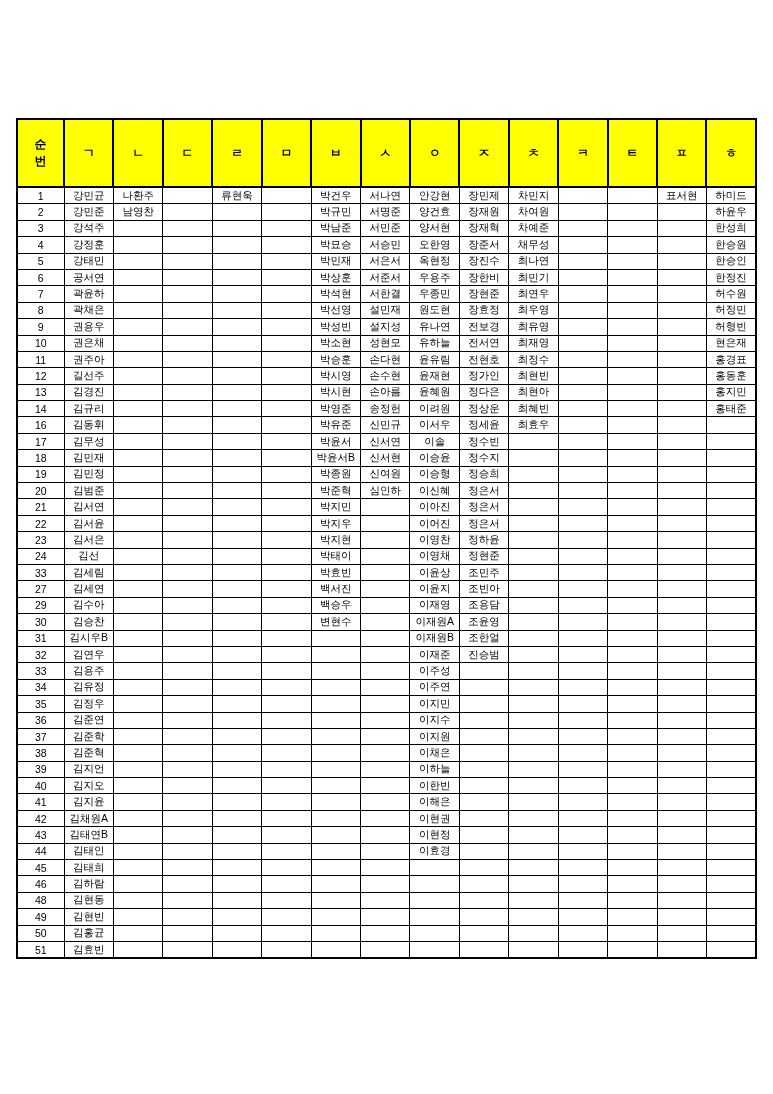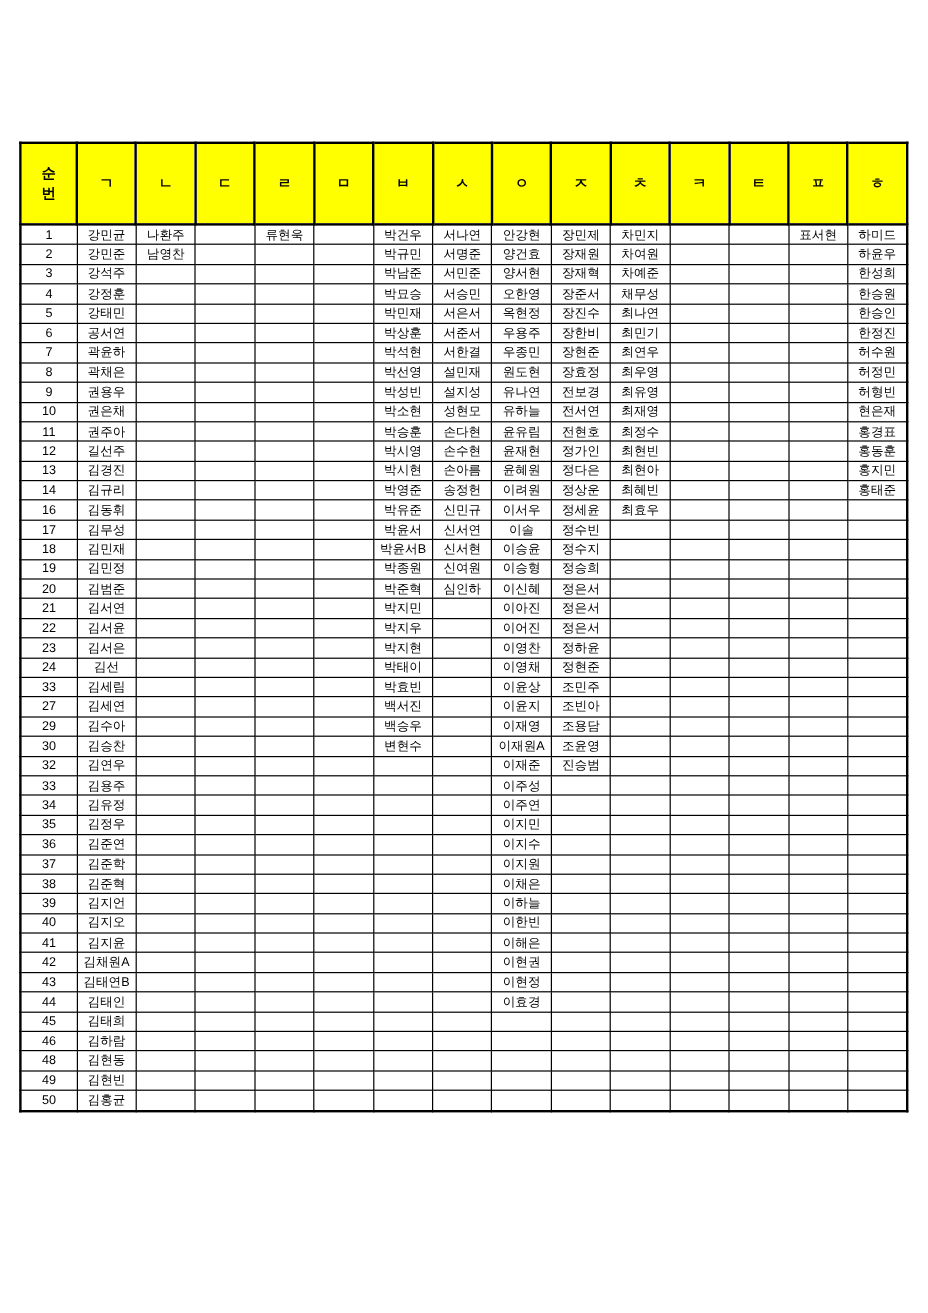--- a/index.html
+++ b/index.html
@@ -537,20 +537,37 @@
           <td></td>
           <td>이재원A</td>
           <td>조윤영</td>
           <td></td>
           <td></td>
           <td></td>
           <td></td>
           <td></td>
         </tr>
         <tr>
+          <td>31</td>
+          <td>김시우B</td>
+          <td></td>
+          <td></td>
+          <td></td>
+          <td></td>
+          <td></td>
+          <td></td>
+          <td>이재원B</td>
+          <td>조한얼</td>
+          <td></td>
+          <td></td>
+          <td></td>
+          <td></td>
+          <td></td>
+        </tr>
+        <tr>
           <td>32</td>
           <td>김연우</td>
           <td></td>
           <td></td>
           <td></td>
           <td></td>
           <td></td>
           <td></td>
           <td>이재준</td>
           <td>진승범</td>
@@ -828,20 +845,37 @@
           <td></td>
           <td></td>
           <td></td>
           <td></td>
           <td></td>
           <td></td>
         </tr>
         <tr>
           <td>50</td>
           <td>김홍균</td>
+          <td></td>
+          <td></td>
+          <td></td>
+          <td></td>
+          <td></td>
+          <td></td>
+          <td></td>
+          <td></td>
+          <td></td>
+          <td></td>
+          <td></td>
+          <td></td>
+          <td></td>
+        </tr>
+        <tr>
+          <td>51</td>
+          <td>김효빈</td>
           <td></td>
           <td></td>
           <td></td>
           <td></td>
           <td></td>
           <td></td>
           <td></td>
           <td></td>
           <td></td>
           <td></td>

